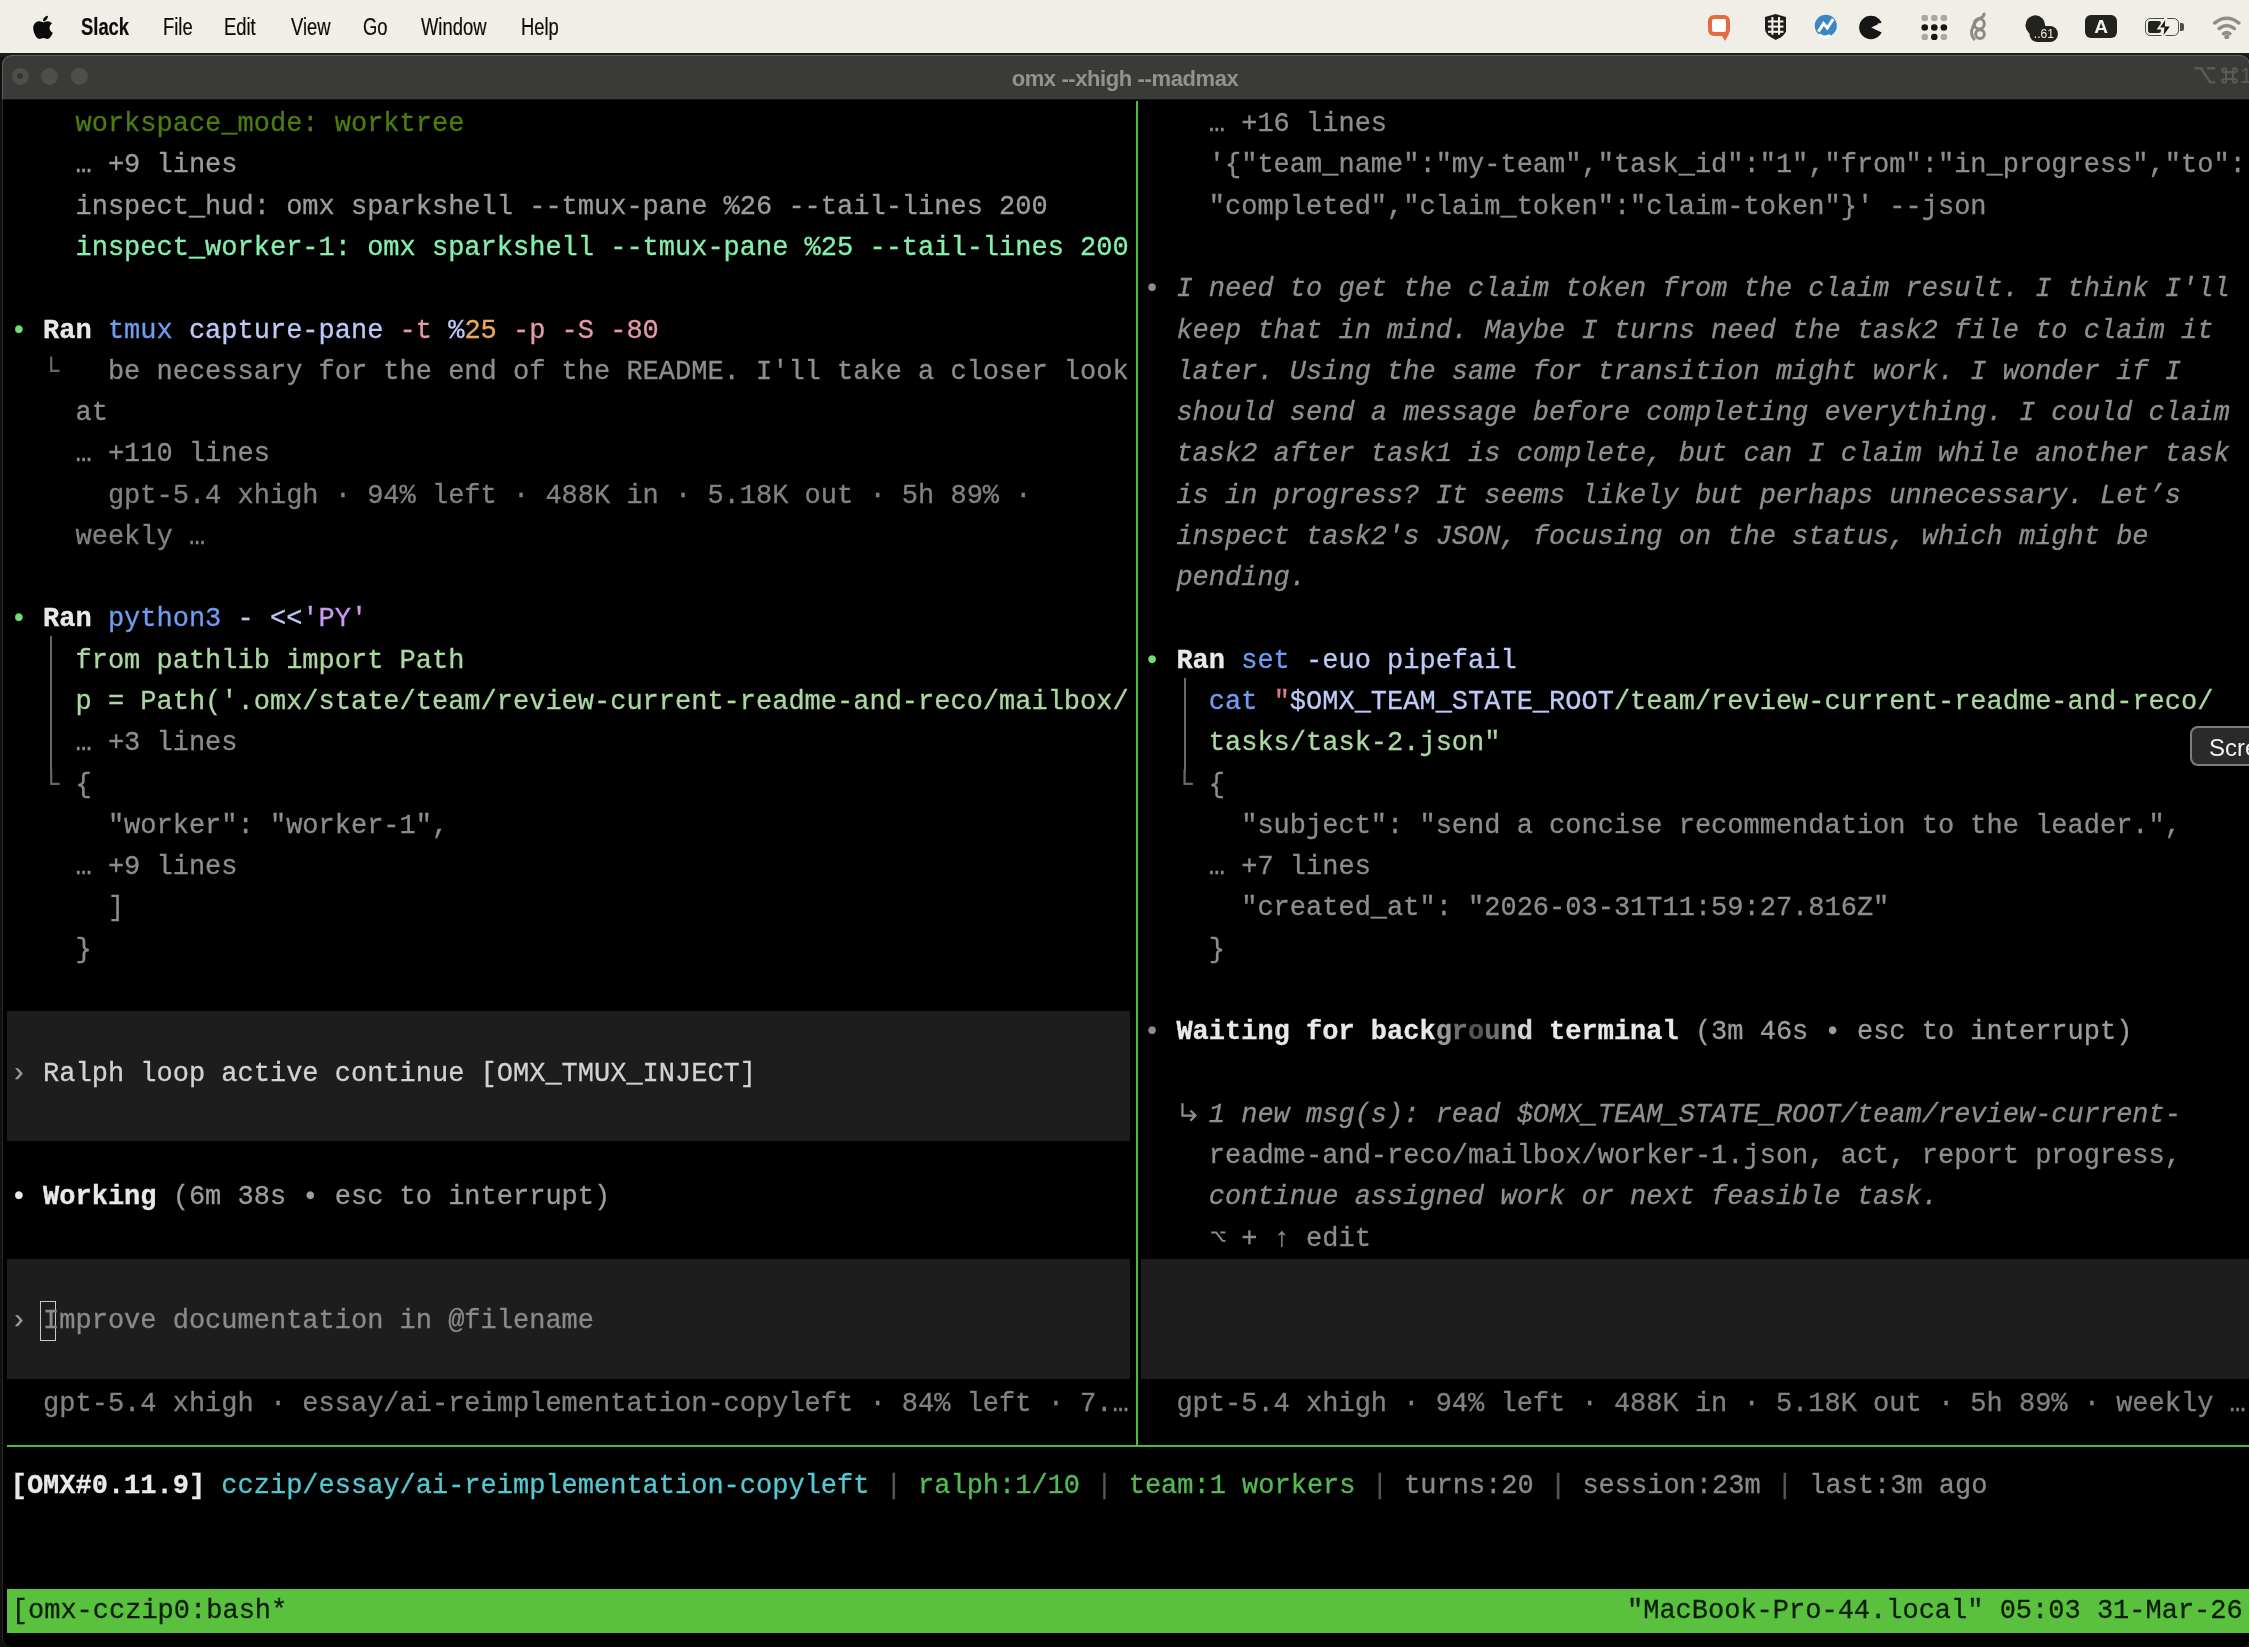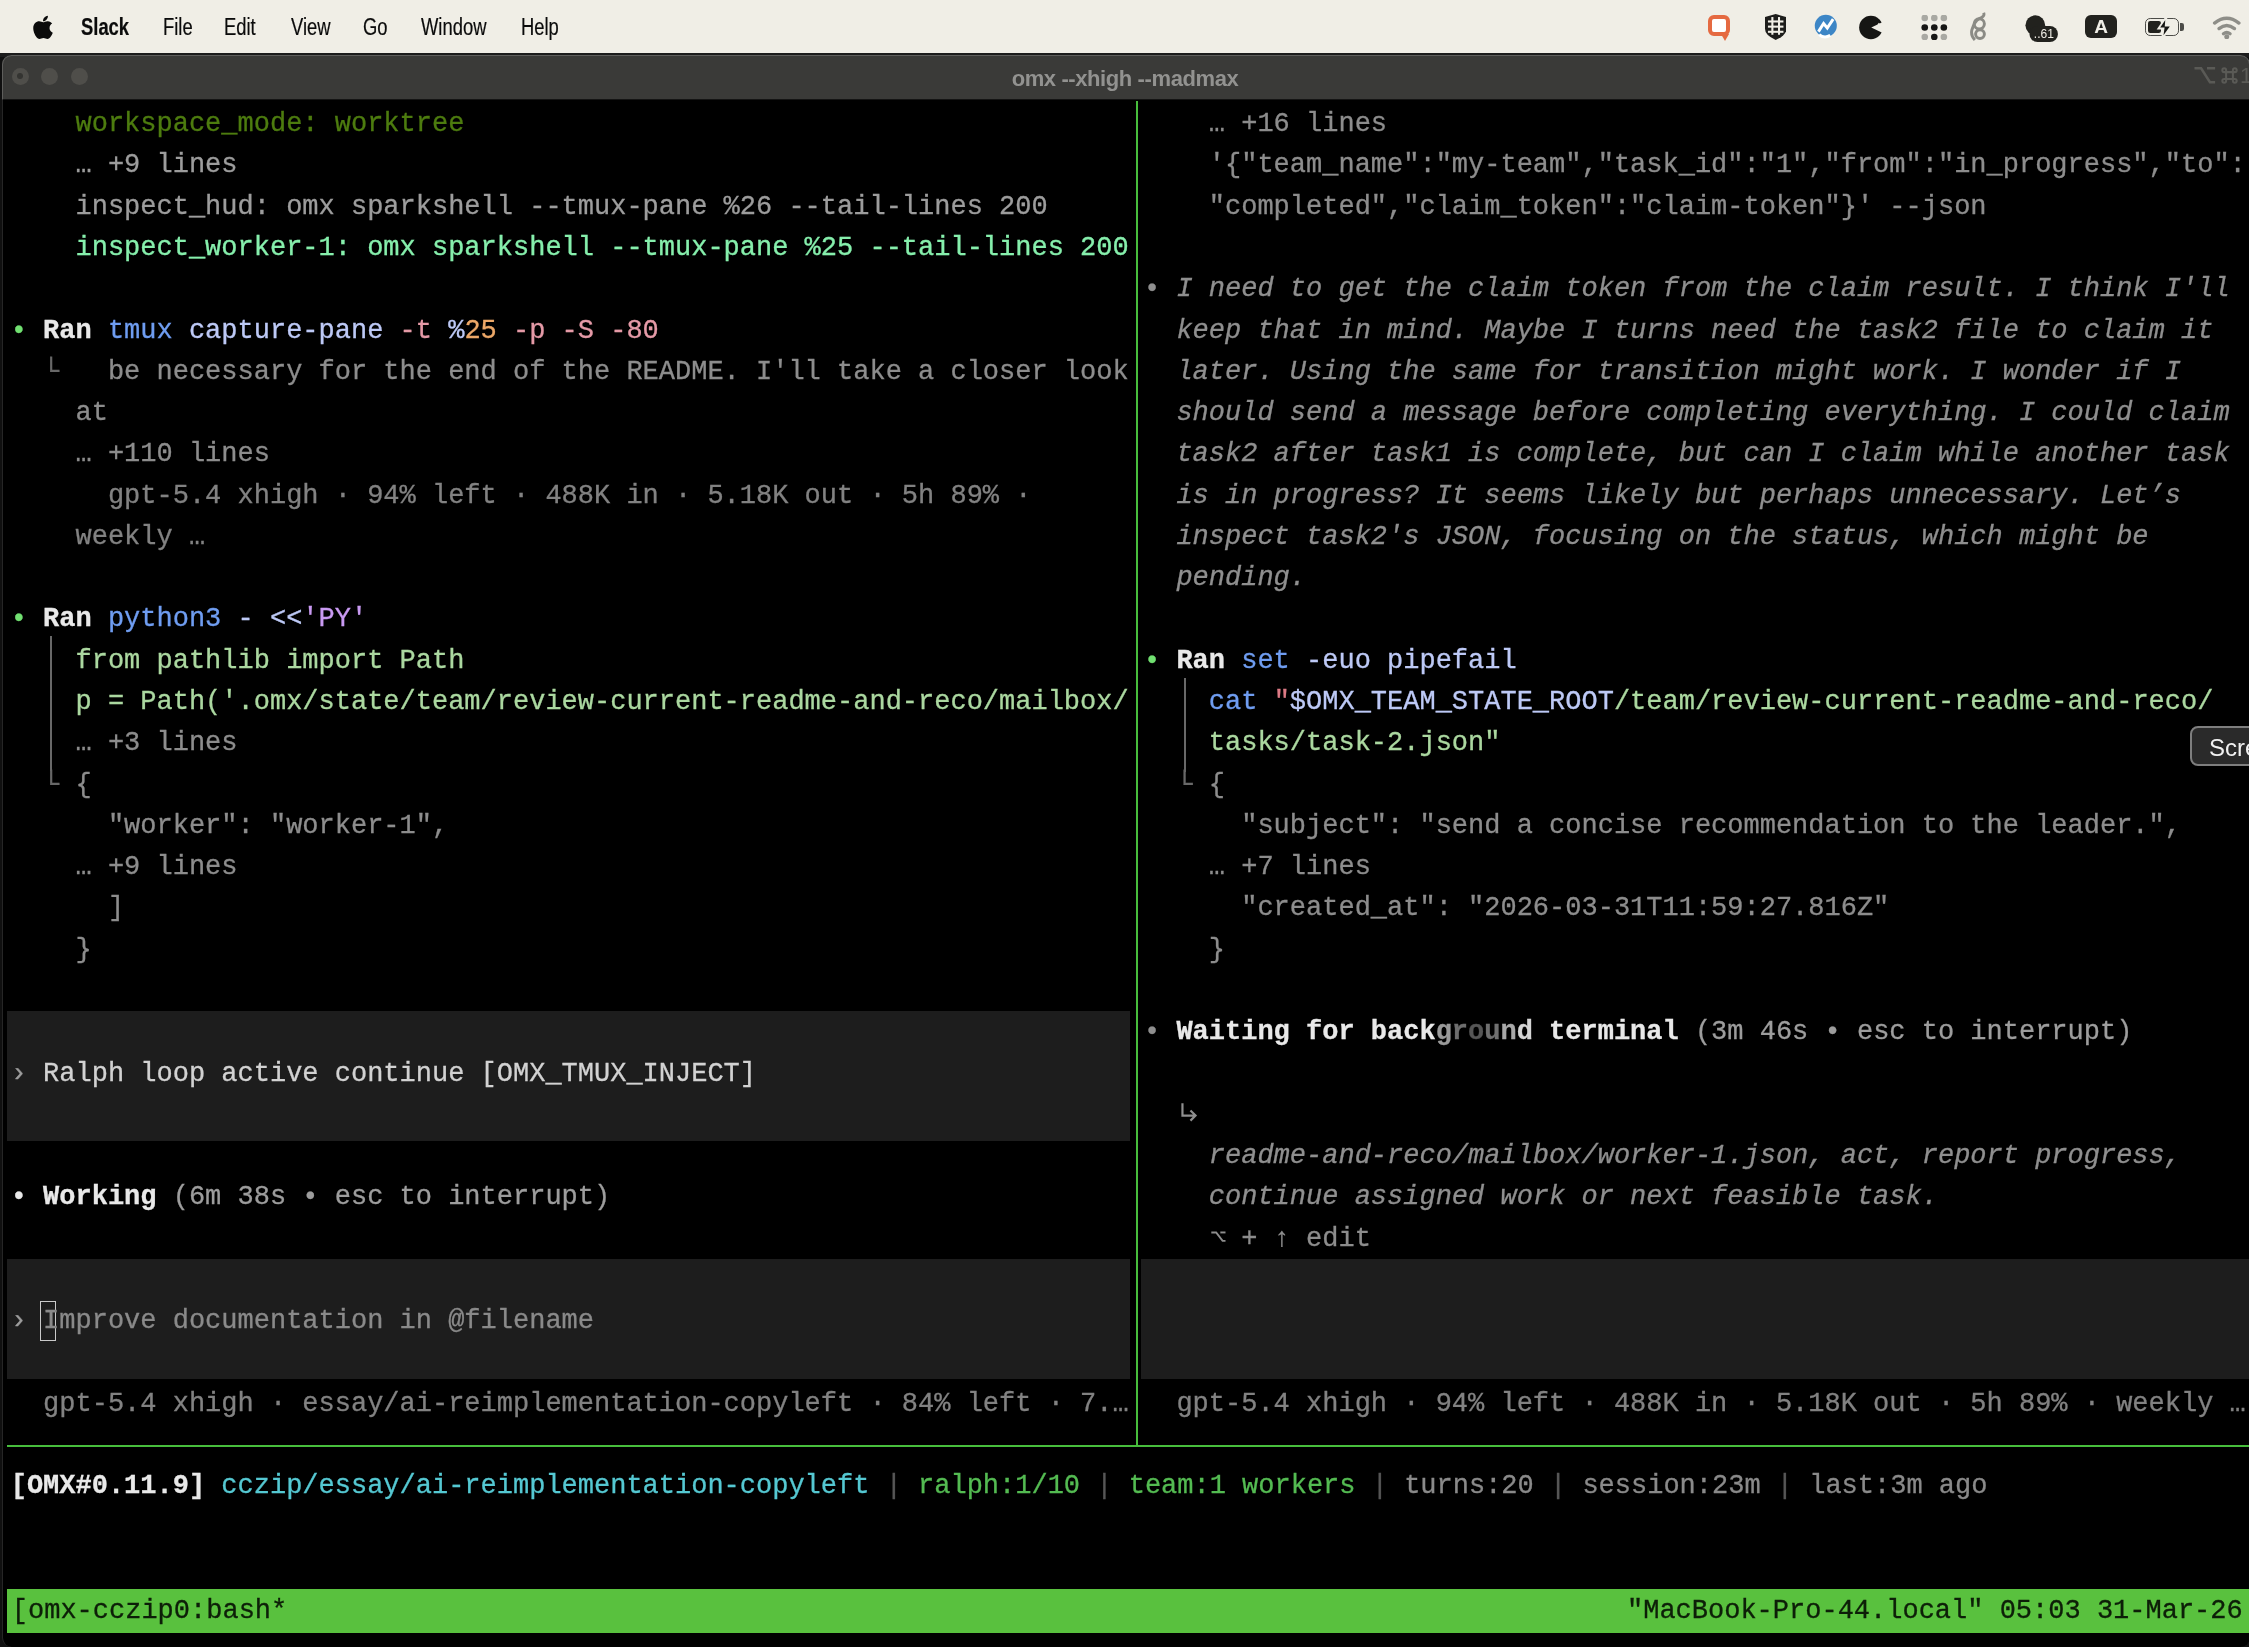--- a/index.html
+++ b/index.html
@@ -181,21 +181,22 @@
 <div class="ln" style="left:1144px;top:558px">  <span style="color:#8f8f8f;font-style:italic">pending.</span></div>
 <div class="ln" style="left:1144px;top:641px"><span style="color:#71e071">•</span> <span style="color:#e9e9e9;font-weight:700">Ran</span> <span style="color:#6f9df1">set</span> <span style="color:#bdc9f6">-euo</span> <span style="color:#bdc9f6">pipefail</span></div>
 <div class="ln" style="left:1144px;top:682px">    <span style="color:#6f9df1">cat</span> <span style="color:#dd7a85">"</span><span style="color:#bdc9f6">$OMX_TEAM_STATE_ROOT</span><span style="color:#abd8a0">/team/review-current-readme-and-reco/</span></div>
 <div class="ln" style="left:1144px;top:723px">    <span style="color:#abd8a0">tasks/task-2.json"</span></div>
 <div class="ln" style="left:1144px;top:765px">  <span style="color:#686868">└</span> <span style="color:#8d8d8d">{</span></div>
 <div class="ln" style="left:1144px;top:806px">      <span style="color:#8d8d8d">"subject": "send a concise recommendation to the leader.",</span></div>
 <div class="ln" style="left:1144px;top:847px">    <span style="color:#8d8d8d">… +7 lines</span></div>
 <div class="ln" style="left:1144px;top:888px">      <span style="color:#8d8d8d">"created_at": "2026-03-31T11:59:27.816Z"</span></div>
 <div class="ln" style="left:1144px;top:930px">    <span style="color:#8d8d8d">}</span></div>
 <div class="ln" style="left:1144px;top:1012px"><span style="color:#8f8f8f">•</span> <span style="color:#e9e9e9;font-weight:700">Waiting for back</span><span style="color:#9a9a9a;font-weight:700">g</span><span style="color:#6e6e6e;font-weight:700">r</span><span style="color:#565656;font-weight:700">o</span><span style="color:#707070;font-weight:700">u</span><span style="color:#a8a8a8;font-weight:700">n</span><span style="color:#d5d5d5;font-weight:700">d</span> <span style="color:#e9e9e9;font-weight:700">terminal</span> <span style="color:#9d9d9d">(3m 46s • esc to interrupt)</span></div>
-<div class="ln" style="left:1144px;top:1136px">    <span style="color:#8f8f8f;font-style:italic">readme-and-reco/mailbox/worker-1.json, act, report progress,</span></div>
+<div class="ln" style="left:1144px;top:1095px">    <span style="color:#8f8f8f;font-style:italic">1 new msg(s): read $OMX_TEAM_STATE_ROOT/team/review-current-</span></div>
+<div class="ln" style="left:1144px;top:1136px">    <span style="color:#8f8f8f;">readme-and-reco/mailbox/worker-1.json, act, report progress,</span></div>
 <div class="ln" style="left:1144px;top:1177px">    <span style="color:#8f8f8f;font-style:italic">continue assigned work or next feasible task.</span></div>
 <div class="ln" style="left:1144px;top:1219px">      <span style="color:#8d8d8d">+ ↑ edit</span></div>
 <div class="ln" style="left:1144px;top:1384px">  <span style="color:#828282">gpt-5.4 xhigh · 94% left · 488K in · 5.18K out · 5h 89% · weekly …</span></div>
 <div class="ln" style="left:10.7px;top:1466px"><span style="color:#e9e9e9;font-weight:700">[OMX#0.11.9]</span> <span style="color:#55c8d2">cczip/essay/ai-reimplementation-copyleft</span> <span style="color:#565656">|</span> <span style="color:#54bb52">ralph:1/10</span> <span style="color:#565656">|</span> <span style="color:#54bb52">team:1 workers</span> <span style="color:#565656">|</span> <span style="color:#8a8a8a">turns:20</span> <span style="color:#565656">|</span> <span style="color:#8a8a8a">session:23m</span> <span style="color:#565656">|</span> <span style="color:#8a8a8a">last:3m ago</span></div>
 
 <div style="position:absolute;left:2190px;top:726px;width:70px;height:40px;background:#2a2a2a;border:2.2px solid #7e7e7e;border-radius:8px"></div>
 <div class="sans" style="position:absolute;left:2209px;top:734px;font-size:24px;color:#f2f2f2">Scre</div>
 
 <div style="position:absolute;left:7.4px;top:1589px;width:2243px;height:44px;background:#59c13e"></div>
 <div class="ln" style="left:11.8px;top:1591px;color:#0d1f08">[omx-cczip0:bash*</div>

